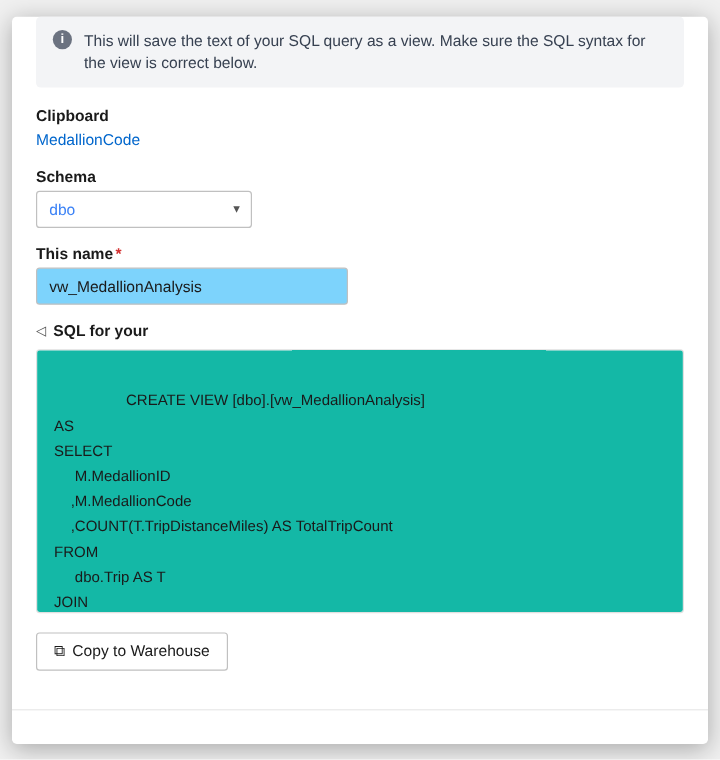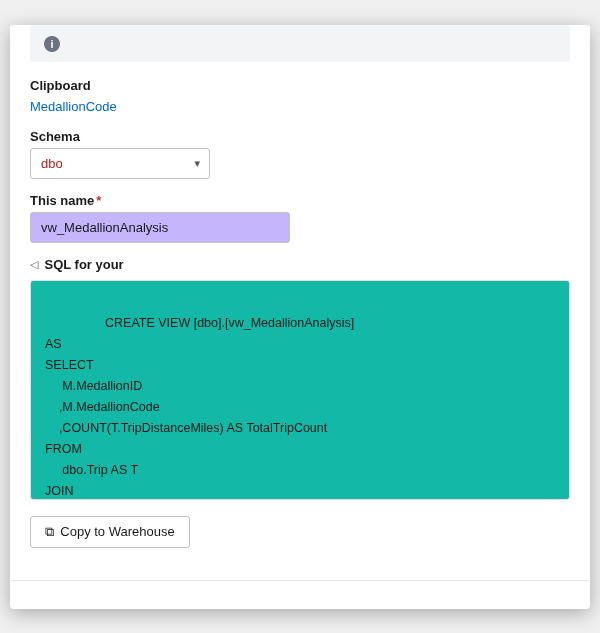--- a/index.html
+++ b/index.html
@@ -117,21 +117,21 @@
       display: inline-block;
       width: 180px;
     }
 
     .select-field {
       width: 100%;
       padding: 7px 30px 7px 10px;
       border: 1px solid #c0c0c0;
       border-radius: 3px;
       font-size: 13px;
-      color: #b91c1c;
+      color: #3b82f6;
       background: white;
       appearance: none;
       -webkit-appearance: none;
       cursor: pointer;
     }
 
     .select-arrow {
       position: absolute;
       right: 10px;
       top: 50%;
@@ -141,21 +141,21 @@
       font-size: 11px;
     }
 
     .text-input {
       width: 260px;
       padding: 7px 10px;
       border: 1px solid #c0c0c0;
       border-radius: 3px;
       font-size: 13px;
       color: #1a1a1a;
-      background: #c4b5fd;
+      background: #7dd3fc;
     }
 
     .sql-section {
       margin-bottom: 12px;
     }
 
     .sql-header {
       display: flex;
       align-items: center;
       gap: 6px;
@@ -223,20 +223,21 @@
 </head>
 <body>
 
 <div class="dialog-overlay">
 
 
   <div class="dialog-body">
 
     <div class="info-banner">
       <div class="info-icon">i</div>
+      <span class="info-text">This will save the text of your SQL query as a view. Make sure the SQL syntax for the view is correct below.</span>
     </div>
 
     <div class="field-section">
       <span class="field-label">Clipboard</span>
       <a class="warehouse-link" href="#">MedallionCode</a>
     </div>
 
     <div class="field-section">
       <span class="field-label">Schema</span>
       <div class="select-wrapper">

